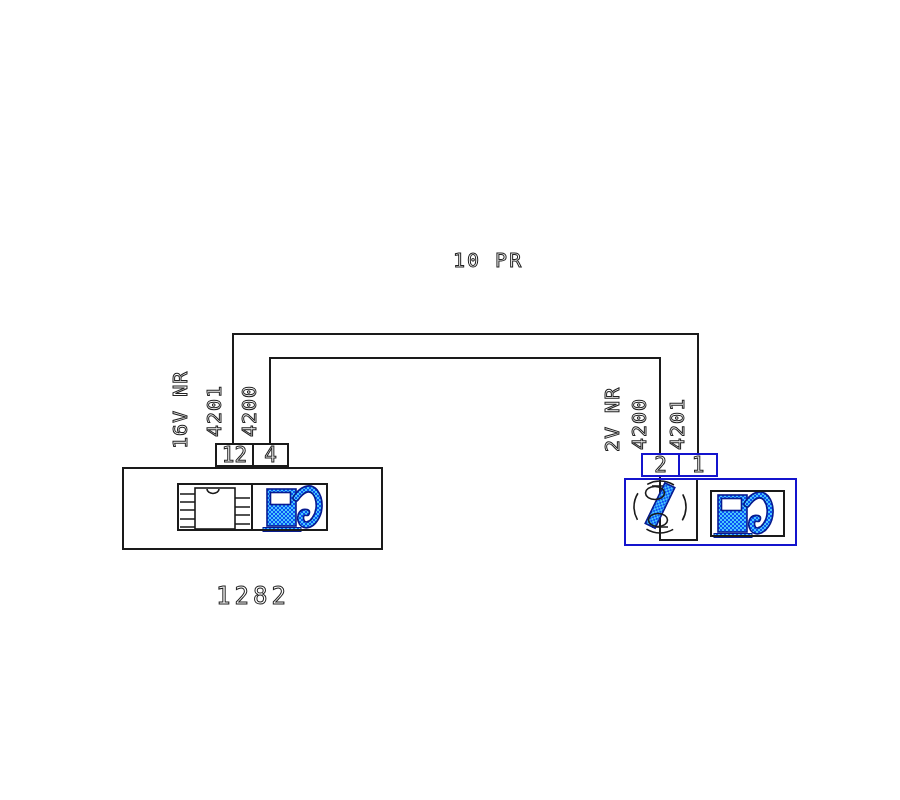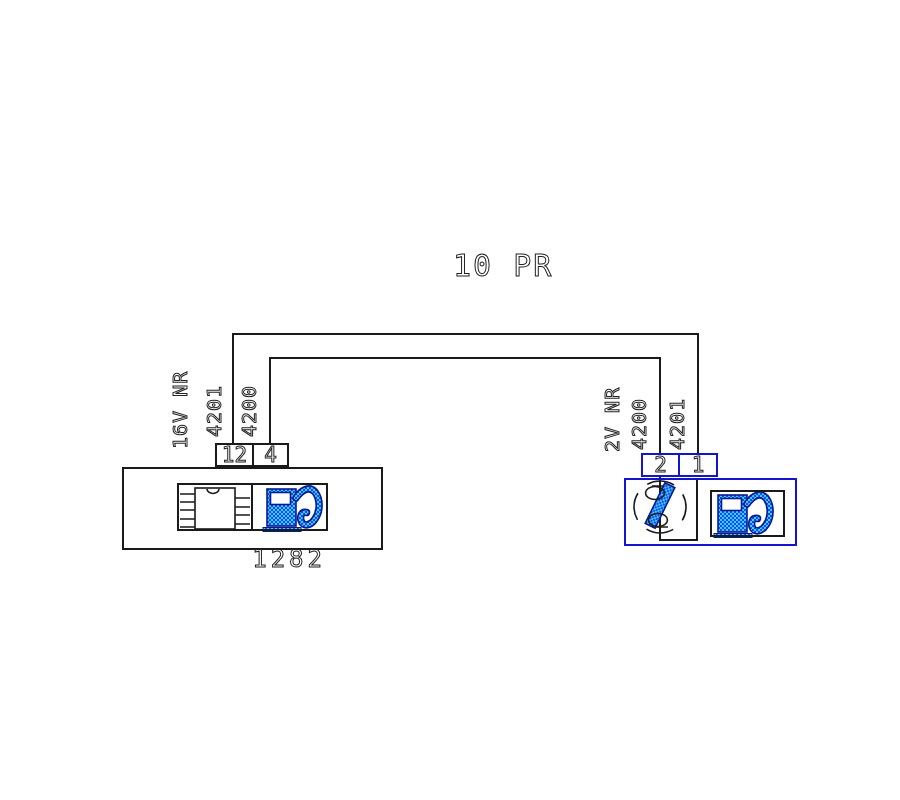--- a/index.html
+++ b/index.html
@@ -18,21 +18,21 @@
   .layer{position:absolute;left:0;top:0;}
   
   .cad{
     position:absolute;
     color:var(--text);
     -webkit-text-fill-color:rgba(255,255,255,0);
     -webkit-text-stroke:1px var(--text);
     white-space:nowrap;
     line-height:1.05;
   }
-  .title{font-size:30px;letter-spacing:2px;}
+  .title{font-size:20px;letter-spacing:2px;}
   .comp-id{font-size:24px;letter-spacing:4px;text-align:center;width:146px;}
   .vlabel{
     font-size:20px;letter-spacing:1px;line-height:22px;
     transform:rotate(-90deg);transform-origin:0 0;
   }
   .pin-digit{font-size:21px;}
   .box{position:absolute;box-sizing:border-box;background:transparent;}
   .black-box{border:2px solid var(--line);}
   .blue-box{border:2px solid var(--accent);}
   .pin-box{display:flex;}
@@ -105,21 +105,21 @@
     </div>
   </div>
 
   <div class="box black-box" style="left:122px;top:467px;width:261px;height:83px;"></div>
 
   <div class="box black-box inner-split" style="left:177px;top:483px;width:151px;height:48px;">
     <div class="divider-right" style="box-sizing:border-box;width:74px;height:100%;"></div>
     <div style="flex:1;"></div>
   </div>
 
-  <div class="cad comp-id" style="left:180px;top:547px;text-align:right;">1282</div>
+  <div class="cad comp-id" style="left:180px;top:584px;">1282</div>
 
   <div class="cad vlabel" style="left:169px;top:449px;">16V NR</div>
   <div class="cad vlabel" style="left:203px;top:437px;">4201</div>
   <div class="cad vlabel" style="left:238px;top:437px;">4200</div>
 
   <div class="box blue-box pin-box" style="left:641px;top:453px;width:77px;height:24px;">
     <div class="pin-cell divider-right-blue" style="width:37px;">
       <span class="cad pin-digit" style="position:static;">2</span>
     </div>
     <div class="pin-cell" style="width:36px;">

